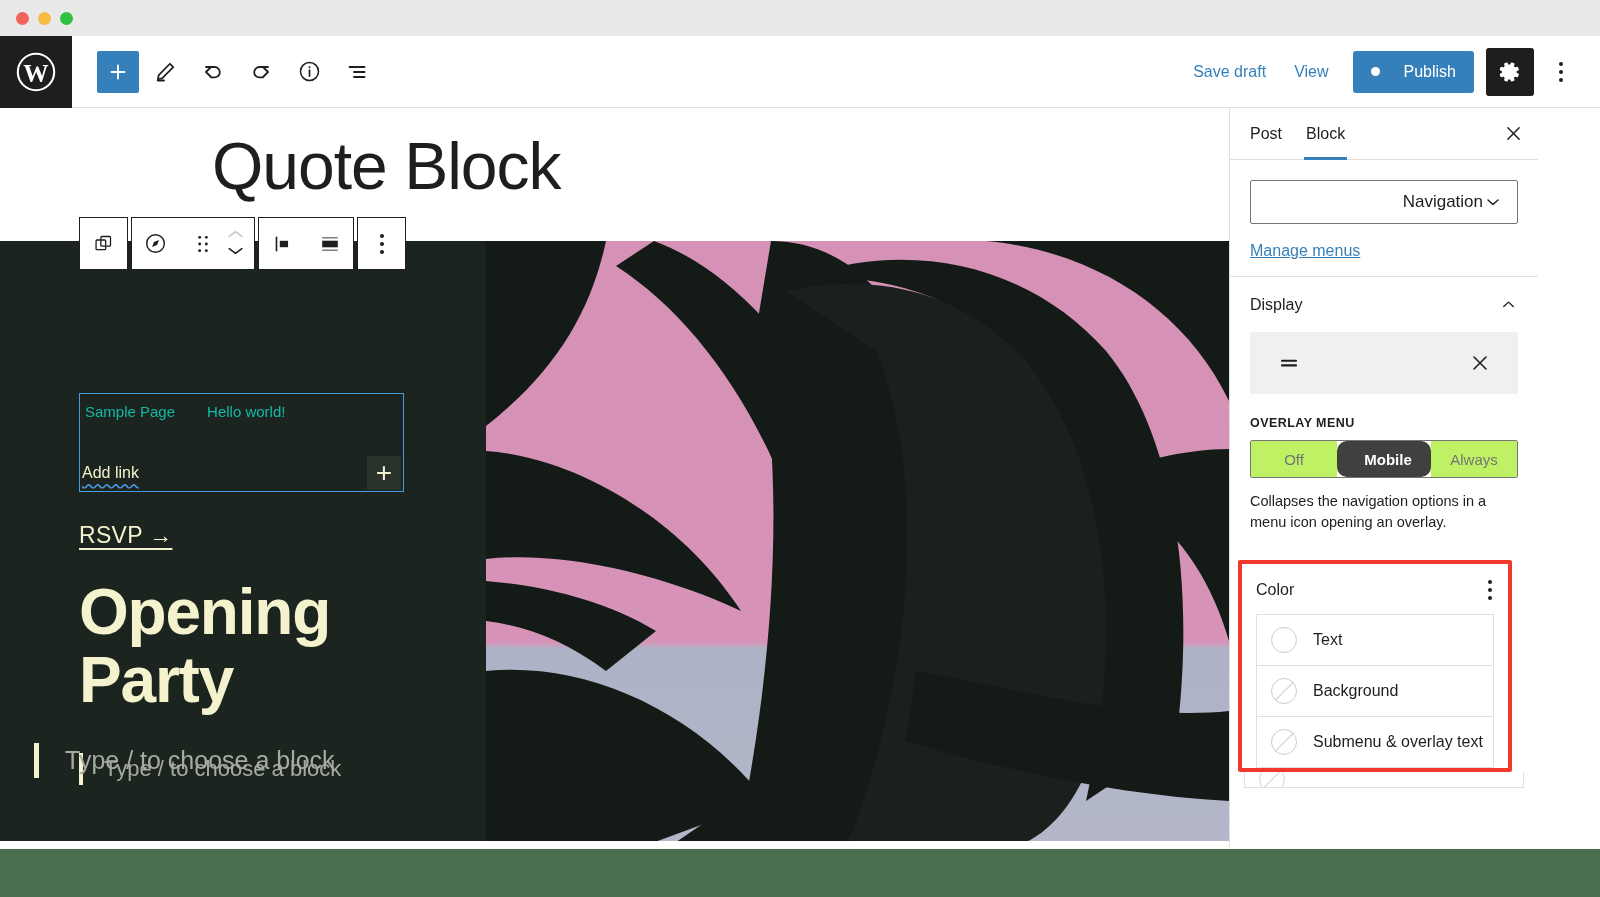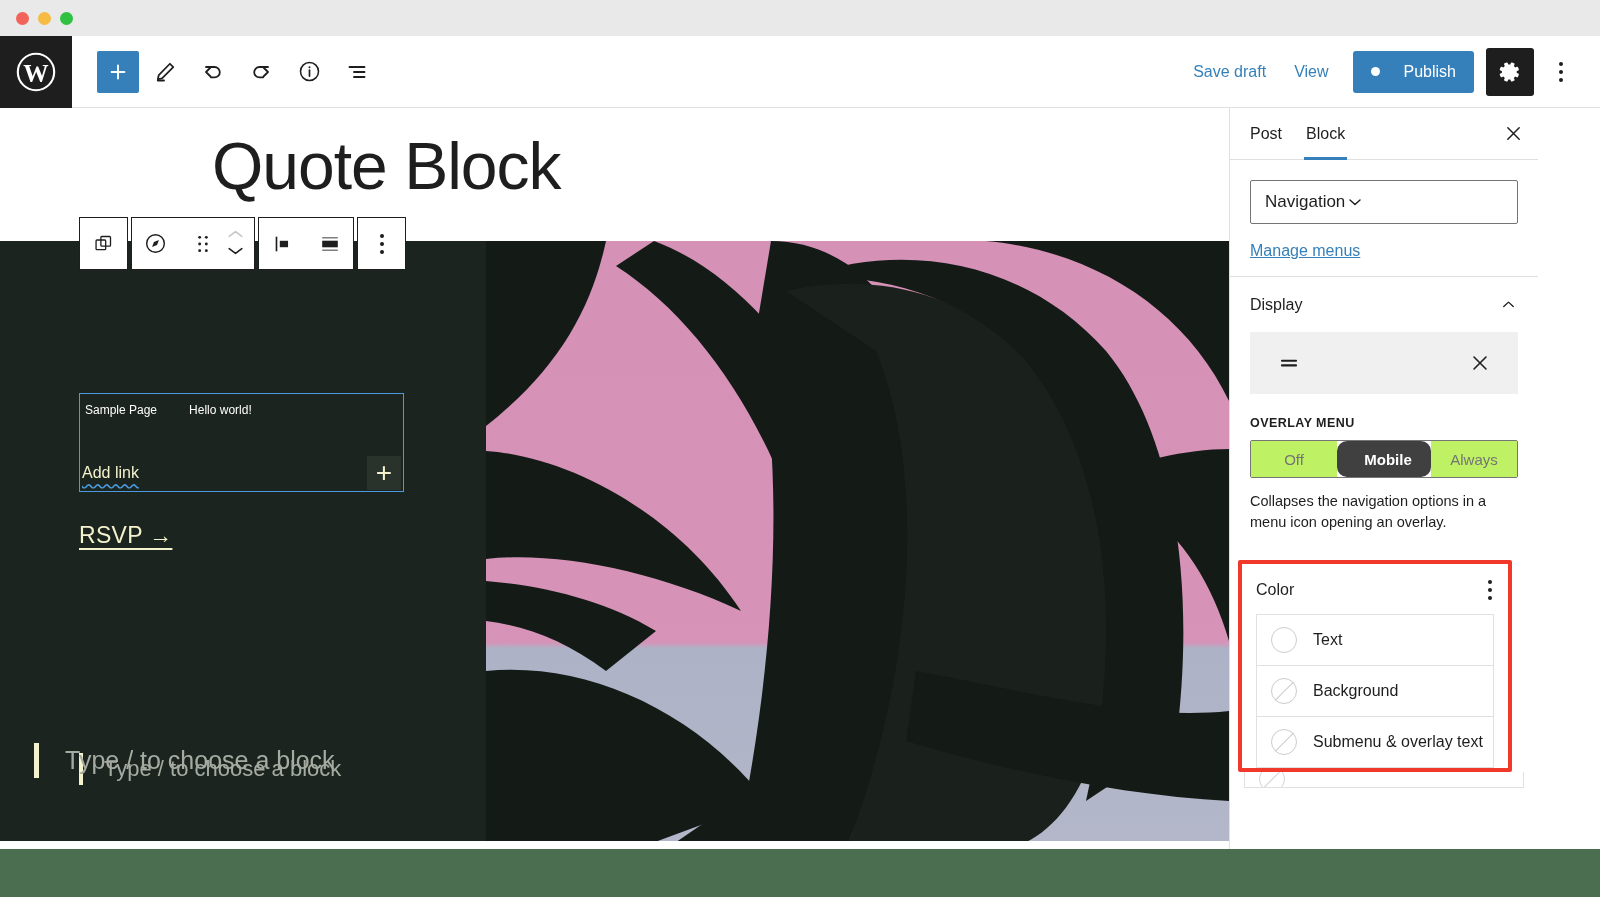--- a/index.html
+++ b/index.html
@@ -85,21 +85,21 @@
     background:linear-gradient(180deg,#d691b6 0%, #d793b7 62%, #d693b8 66%, #aeb2c6 67%, #b3b7c9 100%);
   }
 
   
   .nav-block{
     position:absolute; left:79px; top:152px; width:325px; height:99px;
     border:1.5px solid #4a9ae0; 
   }
   .nav-links{ display:flex; gap:32px; padding:9px 6px 0 5px; }
   .nav-link{
-    color:#ffffff; font-size:12px; font-family:"Liberation Sans",sans-serif;
+    color:#14b8a6; font-size:15px; font-family:"Liberation Sans",sans-serif;
     cursor:pointer;
   }
   .add-link-row{
     position:absolute; left:2px; bottom:1px; right:2px;
     display:flex; align-items:center; justify-content:space-between;
   }
   .add-link-text{
     color:#f4f2cd; font-size:16px; text-decoration:underline;
     text-decoration-style:wavy; text-decoration-color:#4a9ae0;
     text-underline-offset:5px;
@@ -163,21 +163,21 @@
   .sb-tab.active::after{
     content:""; position:absolute; left:10px; right:10px; bottom:0; height:3px; background:#3580ba;
   }
   .sb-close{
     margin-left:auto; width:42px; height:42px; background:transparent; border:none;
     display:flex; align-items:center; justify-content:center; cursor:pointer;
   }
   .sb-section{ padding:20px 20px 16px; border-bottom:1px solid #e0e0e0; }
   .select-box{
     width:100%; height:44px; border:1px solid #757575; border-radius:2px;
-    display:flex; align-items:center; justify-content:flex-start;
+    display:flex; align-items:center; justify-content:flex-end;
     padding:0 14px; font-size:17px; color:#1e1e1e; background:#fff; cursor:pointer;
   }
   .manage-link{
     display:inline-block; margin-top:18px; color:#3580ba; font-size:16px;
     text-decoration:underline; cursor:pointer;
   }
   .panel-head{
     display:flex; align-items:center; justify-content:space-between;
     padding:18px 20px; cursor:pointer;
   }
@@ -347,20 +347,21 @@
         <span class="nav-link">Sample Page</span>
         <span class="nav-link">Hello world!</span>
       </div>
       <div class="add-link-row">
         <span class="add-link-text">Add link</span>
         <span class="add-link-plus">+</span>
       </div>
     </div>
 
     <div class="rsvp">RSVP →</div>
+    <div class="headline">Opening Party</div>
 
     <div class="ph-row ph1">
       <span class="ph-caret"></span>
       <span class="ph-text">Type / to choose a block</span>
     </div>
   </div>
 
   <div class="ph-row ph2">
     <span class="ph-caret"></span>
     <span class="ph-text">Type / to choose a block</span>

